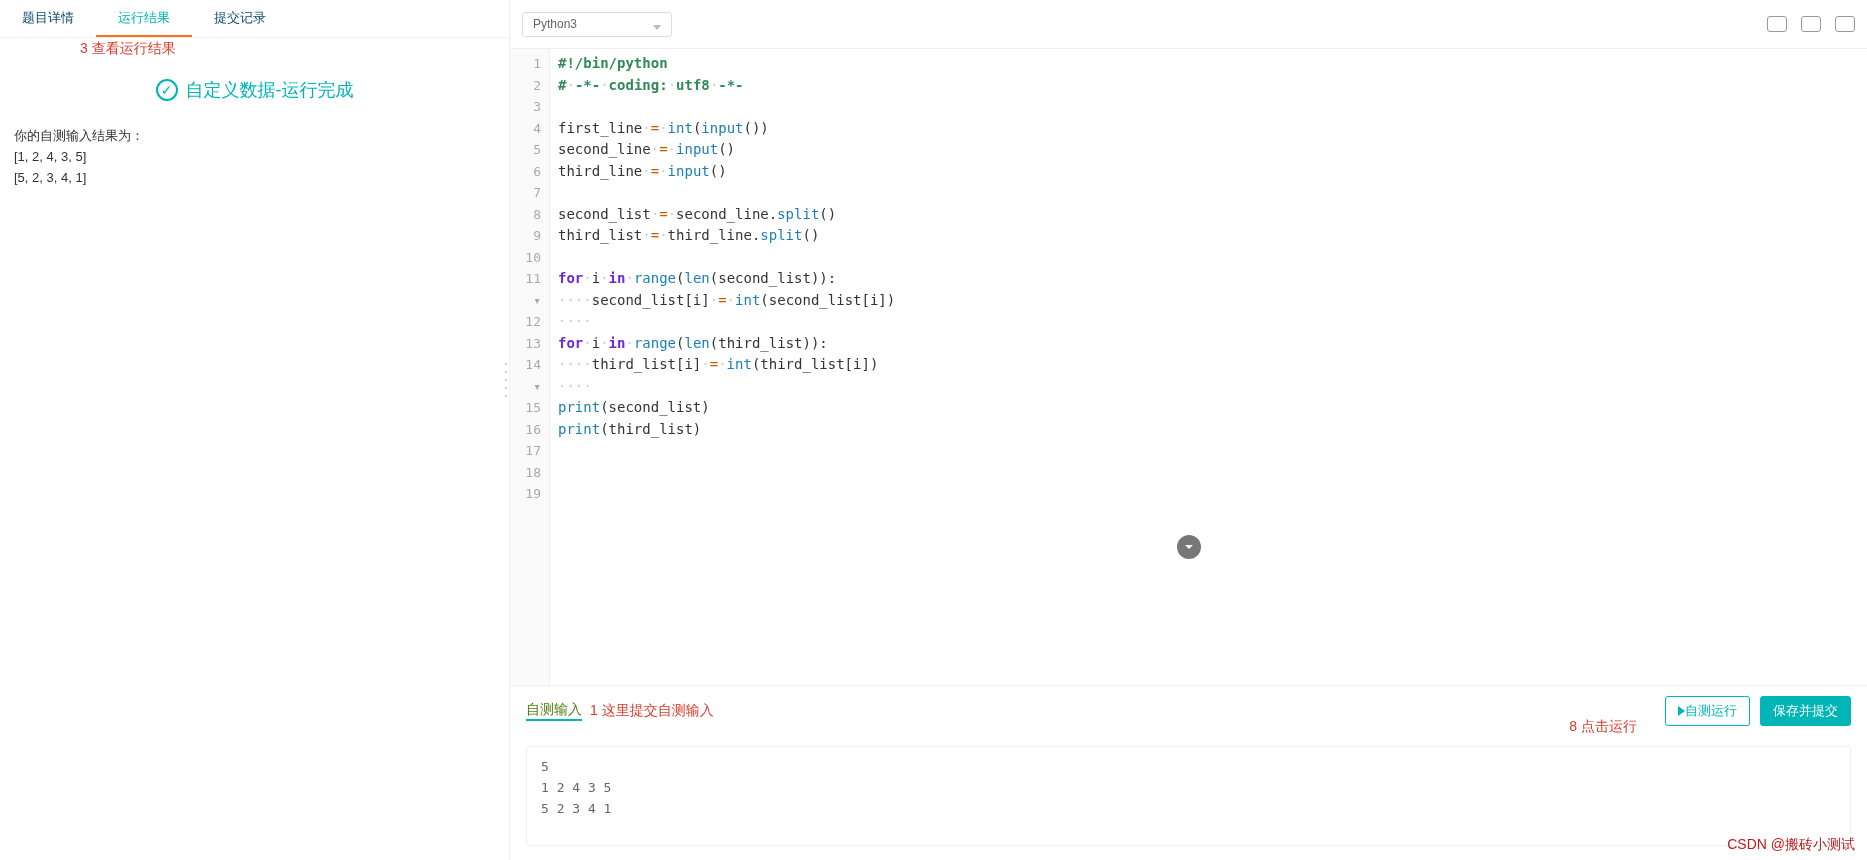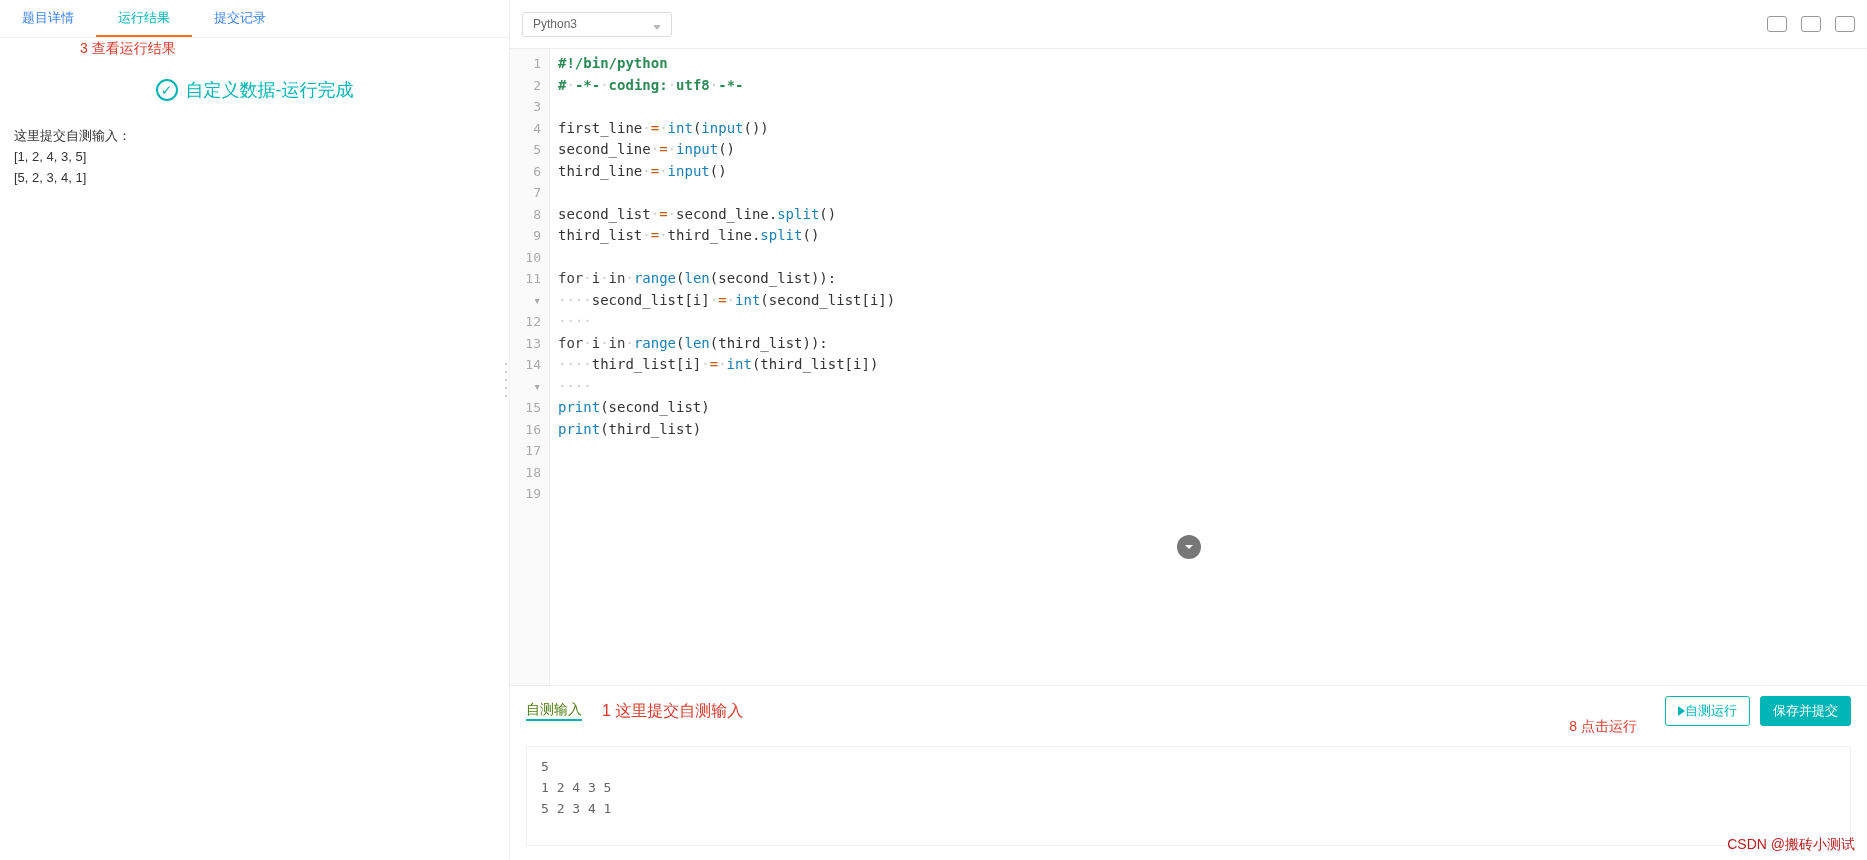--- a/index.html
+++ b/index.html
@@ -1,47 +1,47 @@
 <!DOCTYPE html>
 <html><head>
 <meta charset="utf-8">
 <style>
 * { box-sizing: border-box; margin: 0; padding: 0; }
 body { font-family: "Microsoft YaHei", Arial, sans-serif; font-size: 13px; color: #333; background: #fff; width: 1867px; height: 860px; overflow: hidden; position: relative; }
 .container { display: flex; height: 100%; }
 .left-panel { width: 510px; border-right: 1px solid #eee; position: relative; }
 .tabs { display: flex; border-bottom: 1px solid #eee; height: 38px; }
-.tab { padding: 0 22px; line-height: 36px; cursor: pointer; color: #3b82f6; font-size: 13px; }
+.tab { padding: 0 22px; line-height: 36px; cursor: pointer; color: #0c4a6e; font-size: 13px; }
 .tab.active { color: #00b5b5; border-bottom: 2px solid #f97316; }
 .annot { color: #d83a2b; font-size: 14px; position: absolute; }
 .annot1 { top: 40px; left: 80px; }
 .status-row { display: flex; justify-content: center; align-items: center; gap: 8px; margin-top: 40px; color: #00b5b5; font-size: 18px; }
 .status-icon { width: 22px; height: 22px; border: 2px solid #00b5b5; border-radius: 50%; display: inline-flex; align-items: center; justify-content: center; font-size: 14px; }
 .result-block { padding: 14px; font-size: 13px; line-height: 1.6; margin-top: 10px; }
 .right-panel { flex: 1; display: flex; flex-direction: column; position: relative; }
 .toolbar { height: 48px; display: flex; align-items: center; padding: 0 12px; gap: 10px; }
 .lang-select { width: 150px; height: 25px; border: 1px solid #ddd; border-radius: 3px; padding: 0 28px 0 10px; font-size: 12px; color: #666; background: #fff; position: relative; display: flex; align-items: center; cursor: pointer; }
 .lang-select::after { content: ""; position: absolute; right: 10px; top: 12px; border-left: 4px solid transparent; border-right: 4px solid transparent; border-top: 5px solid #bbb; }
 .toolbar-right { margin-left: auto; display: flex; gap: 14px; }
 .tb-ico { width: 20px; height: 16px; border: 1.5px solid #999; border-radius: 3px; cursor: pointer; }
 .editor { flex: 1; display: flex; font-family: Consolas, monospace; font-size: 14px; border-top: 1px solid #eee; overflow: hidden; }
 .gutter { width: 40px; background: #fafafa; color: #aaa; text-align: right; padding: 4px 8px 4px 0; line-height: 21.5px; font-size: 13px; border-right: 1px solid #eee; }
 .gutter .fold { color: #aaa; }
 .code { flex: 1; padding: 4px 8px; line-height: 21.5px; white-space: pre; }
-.kw { color: #404040; font-weight: normal; }
+.kw { color: #6d28d9; font-weight: bold; }
 .fn { color: #1a7fb4; }
 .op { color: #c75a00; } 
 .gr { color: #2e8b57; font-weight: bold; }
 .dot { color: #ccc; }
 .collapse-handle { position: absolute; top: 535px; left: 50%; transform: translateX(-50%); width: 24px; height: 24px; background: #777; border-radius: 50%; display: flex; align-items: center; justify-content: center; cursor: pointer; z-index: 5; }
 .collapse-handle svg { fill: #fff; }
 .bottom-pane { border-top: 1px solid #eee; padding: 10px 16px 0 16px; height: 175px; position: relative; background: #fff; }
 .bp-header { display: flex; align-items: center; }
 .bp-tab { color: #4d7c0f; font-size: 14px; border-bottom: 2px solid #00b5b5; padding-bottom: 0; }
-.bp-annot1 { color: #d83a2b; margin-left: 20px; font-size: 16px; text-align: right; }
+.bp-annot1 { color: #d83a2b; margin-left: 8px; font-size: 14px; text-align: right; }
 .bp-buttons { margin-left: auto; display: flex; gap: 10px; align-items: center; }
 .btn { height: 30px; padding: 0 12px; border-radius: 3px; font-size: 13px; cursor: pointer; display: inline-flex; align-items: center; }
 .btn-outline { border: 1px solid #00b5b5; color: #00b5b5; background: #fff; }
 .btn-primary { border: 1px solid #00b5b5; background: #00b5b5; color: #fff; }
 .bp-annot2 { color: #d83a2b; font-size: 14px; position: absolute; right: 230px; top: 32px; }
 .test-input { margin-top: 20px; border: 1px solid #eee; border-radius: 3px; padding: 10px 14px; font-family: Consolas, monospace; font-size: 13px; color: #666; line-height: 1.6; height: 100px; white-space: pre; overflow: auto; }
 .splitter-grip { position: absolute; left: 503px; top: 360px; width: 6px; height: 40px; display: flex; flex-direction: column; justify-content: space-around; align-items: center; }
 .splitter-grip span { width: 2px; height: 2px; background: #bbb; border-radius: 50%; }
 .watermark { position: absolute; right: 12px; bottom: 6px; color: #b91c1c; font-size: 14px; }
 .play-tri { width: 0; height: 0; border-top: 5px solid transparent; border-bottom: 5px solid transparent; border-left: 7px solid #00b5b5; }
@@ -55,21 +55,21 @@
         <div class="tab">题目详情</div>
         <div class="tab active">运行结果</div>
         <div class="tab">提交记录</div>
       </div>
     <div class="annot annot1">3 查看运行结果</div>
     <div class="status-row">
       <span class="status-icon">✓</span>
       <span>自定义数据-运行完成</span>
     </div>
     <div class="result-block">
-      <div>这里提交自测输入：</div>
+      <div>你的自测输入结果为：</div>
       <div id="result-lines">
           <div>[1, 2, 4, 3, 5]</div>
           <div>[5, 2, 3, 4, 1]</div>
         </div>
     </div>
     <div class="splitter-grip">
         <span></span>
         <span></span>
         <span></span>
         <span></span>

